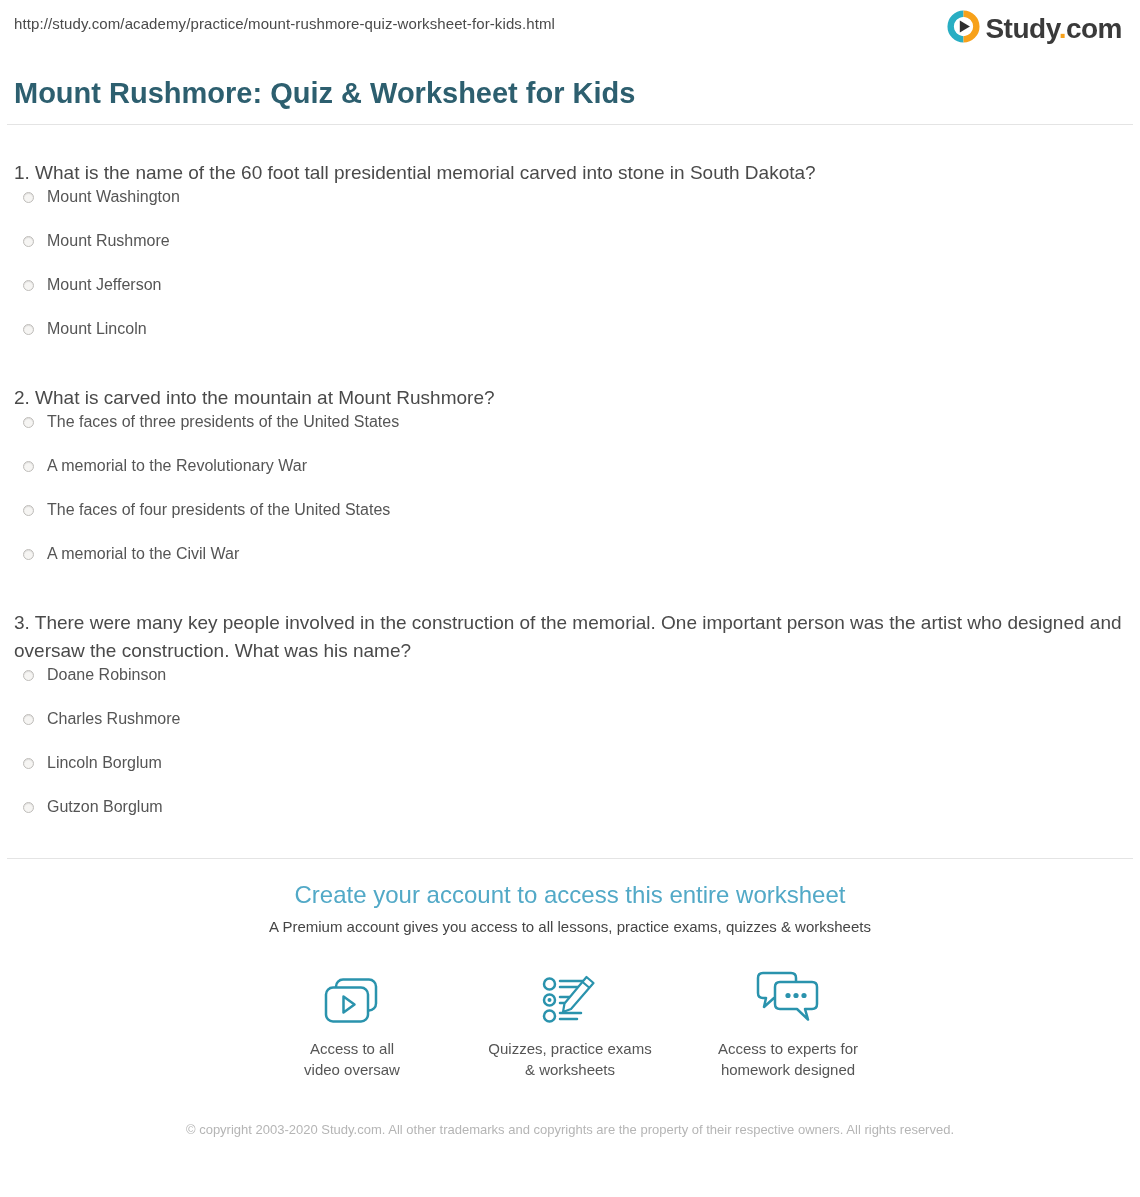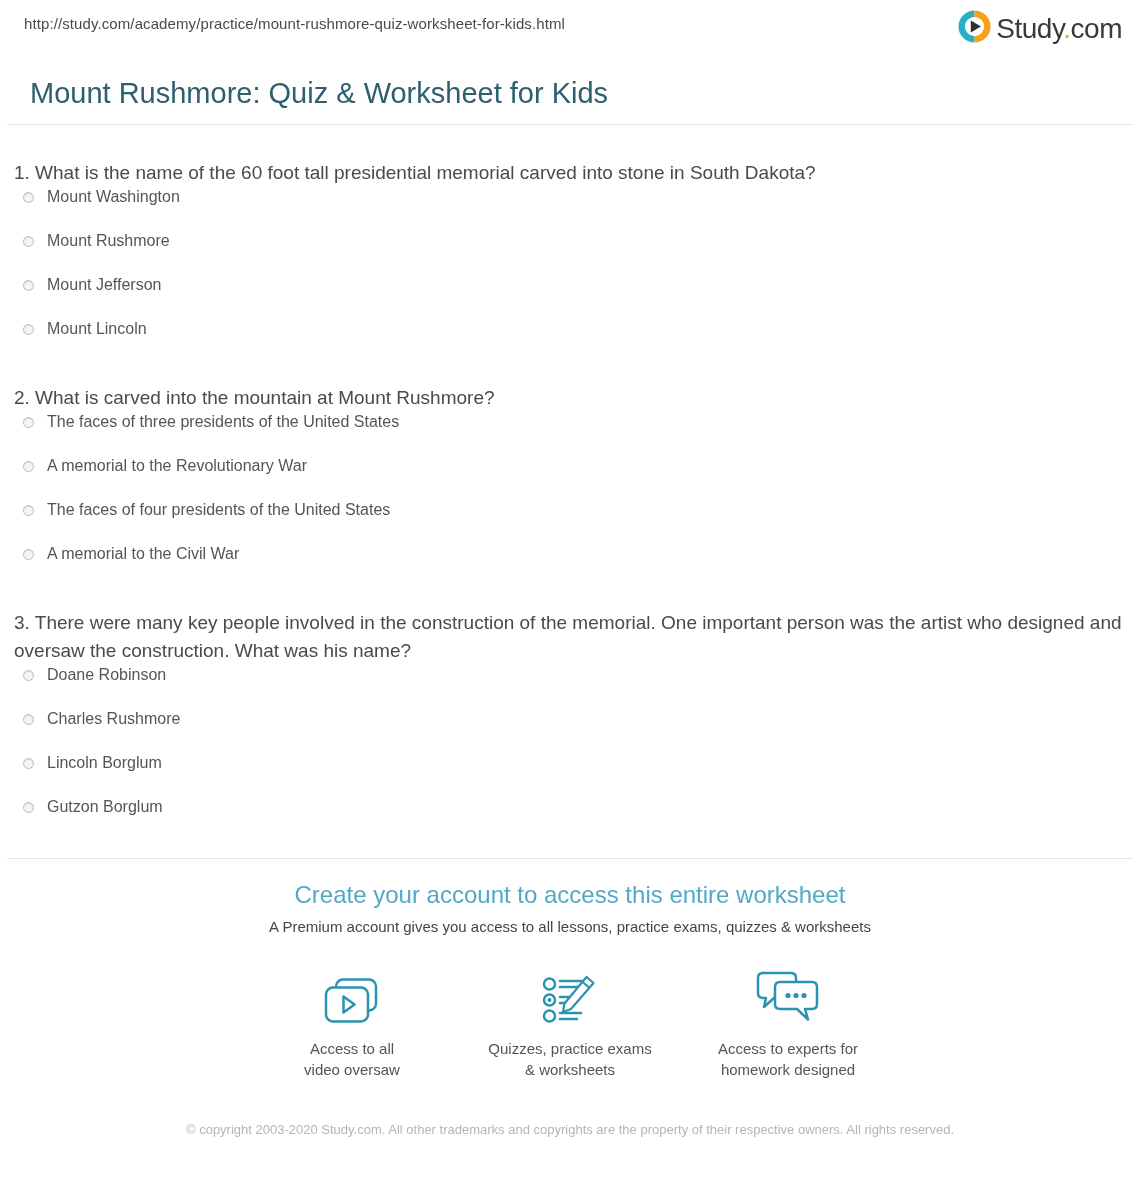--- a/index.html
+++ b/index.html
@@ -9,49 +9,49 @@
     min-height: 1197px;
     font-family: "Liberation Sans", sans-serif;
     color: #555;
   }
 
   
   .topbar {
     display: flex;
     justify-content: space-between;
     align-items: flex-start;
-    padding: 10px 18px 0 24px;
+    padding: 10px 18px 0 14px;
   }
   .url-text {
     font-size: 15px;
     color: #4a4a4a;
     padding-top: 5px;
     letter-spacing: 0.1px;
   }
   .logo {
     display: flex;
     align-items: center;
     gap: 5px;
     cursor: pointer;
   }
   .logo-text {
     font-size: 28px;
-    font-weight: 400;
+    font-weight: 700;
     color: #3a3a3a;
     letter-spacing: -0.5px;
     line-height: 33px;
   }
   .logo-dot { color: #f7a11a; }
 
   
   .page-title {
-    margin: 29px 14px 0 30px;
+    margin: 29px 14px 0 14px;
     font-size: 29px;
     line-height: 34px;
-    font-weight: 400;
+    font-weight: 700;
     color: #2d5f6f;
   }
   .title-divider {
     border: none;
     border-top: 1px solid #e4e4e4;
     margin: 14px 7px 0 7px;
   }
 
   
   .quiz { padding: 0 14px; }

